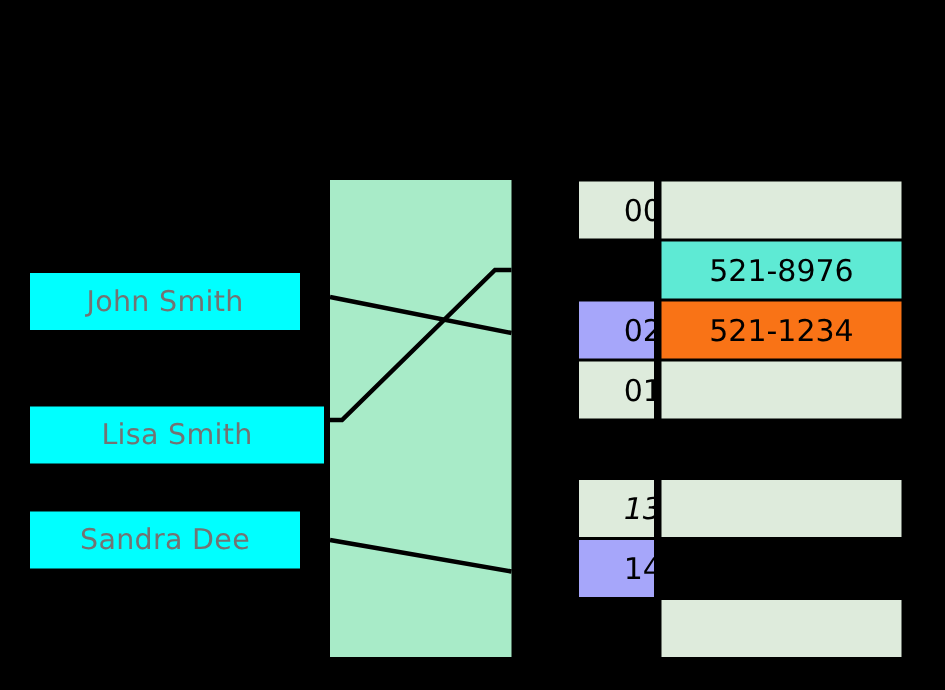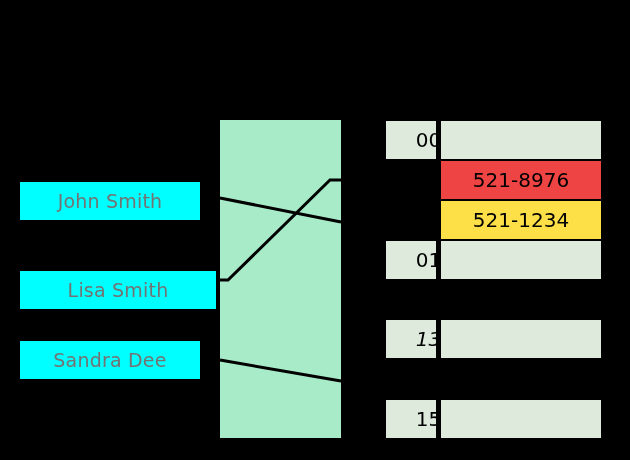--- a/index.html
+++ b/index.html
@@ -117,36 +117,37 @@
       <path d="M 220 280 L 228 280 L 330 180 L 341 180" stroke="#000000"></path>
       <path d="M 220 360 L 341 381" stroke="#000000"></path>
     </svg>
 
   <div id="buckets-top-layer" style="position: absolute; left: 386px; top: 121px;">
       <div class="bucket-row" style="top: 0px; width: 215px;">
         <div class="bucket-index" style="background: rgb(222, 235, 220);">00</div>
         <div class="bucket-value" style="background: rgb(222, 235, 220);"></div>
       </div>
       <div class="bucket-row" style="top: 40px; width: 215px;">
-        <div class="bucket-value filled" style="background: #ef4444;">521-8976</div>
+        <div class="bucket-value filled" style="background: #5eead4;">521-8976</div>
       </div>
       <div class="bucket-row" style="top: 80px; width: 215px;">
-        <div class="bucket-value filled" style="background: #fde047;">521-1234</div>
+        <div class="bucket-index filled" style="background: rgb(166, 166, 250);">02</div>
+        <div class="bucket-value filled" style="background: #f97316;">521-1234</div>
       </div>
       <div class="bucket-row" style="top: 120px; width: 215px;">
         <div class="bucket-index" style="background: rgb(222, 235, 220);">01</div>
         <div class="bucket-value" style="background: rgb(222, 235, 220);"></div>
       </div>
     </div>
   <div id="buckets-bottom-layer" style="position: absolute; left: 386px; top: 320px;">
       <div class="bucket-row" style="top: 0px; width: 215px;">
         <div class="bucket-index" style="background: rgb(222, 235, 220); font-style: italic;">13</div>
         <div class="bucket-value" style="background: rgb(222, 235, 220);"></div>
       </div>
       <div class="bucket-row" style="top: 40px; width: 215px;">
+        <div class="bucket-index filled" style="background: rgb(166, 166, 250);">14</div>
       </div>
       <div class="bucket-row" style="top: 80px; width: 215px;">
-        <div class="bucket-index" style="background: rgb(222, 235, 220);">15</div>
         <div class="bucket-value" style="background: rgb(222, 235, 220);"></div>
       </div>
     </div>
 
 </div>
 
 </body></html>

